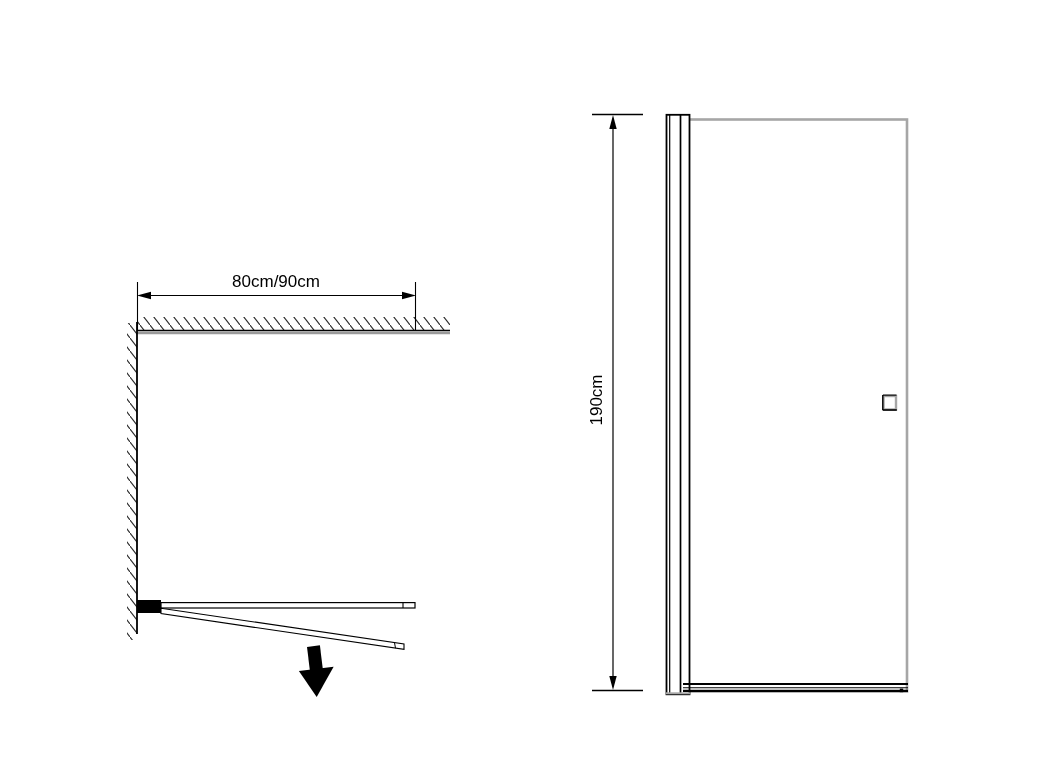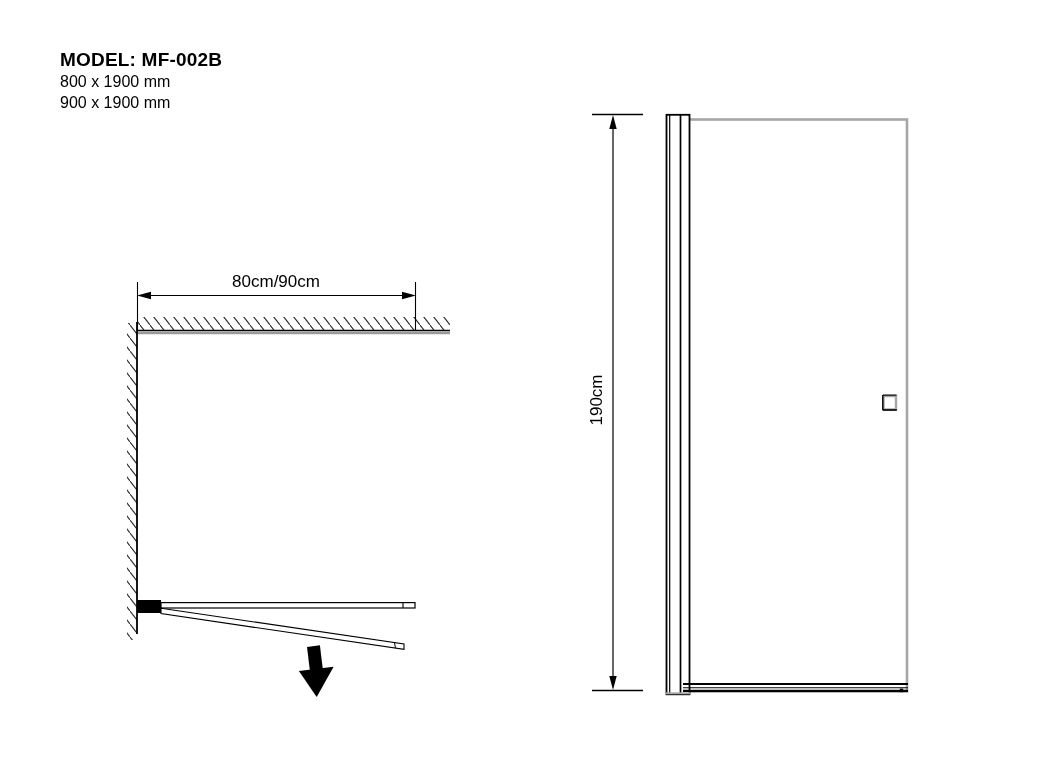--- a/index.html
+++ b/index.html
@@ -14,25 +14,20 @@
   .model{font-size:19px;font-weight:bold;letter-spacing:0.2px;line-height:24px;}
   .size{font-size:16px;line-height:20.5px;}
   svg{position:absolute;left:0;top:0;}
   .dimtext{font-size:17px;fill:#000;}
 </style>
 </head>
 <body>
 
 <div class="canvas">
 
-  <div class="title-block">
-    <div class="model">MODEL: MF-002B</div>
-    <div class="size">800 x 1900 mm</div>
-    <div class="size">900 x 1900 mm</div>
-  </div>
 
   <svg width="1050" height="784" viewBox="0 0 1050 784">
     <defs>
       <pattern id="hatchP" width="10" height="13" patternUnits="userSpaceOnUse">
         <line x1="0" y1="0" x2="10" y2="13" stroke="#2a2a2a" stroke-width="1.1"></line>
       </pattern>
     </defs>
 
     <g>
 

